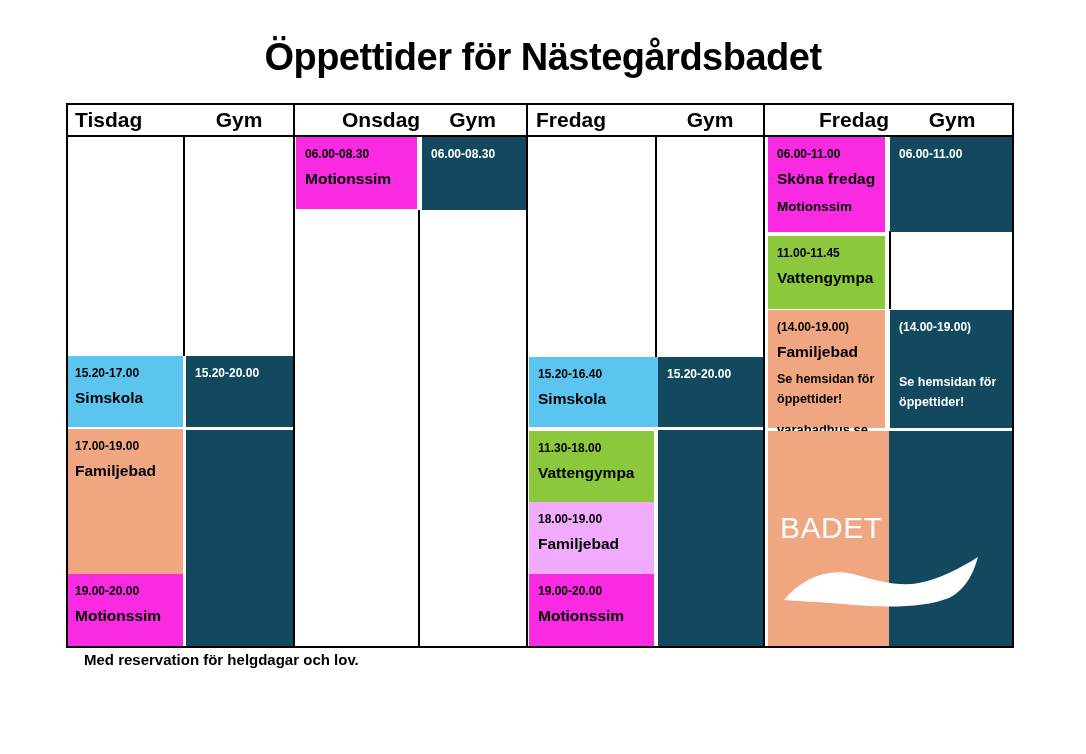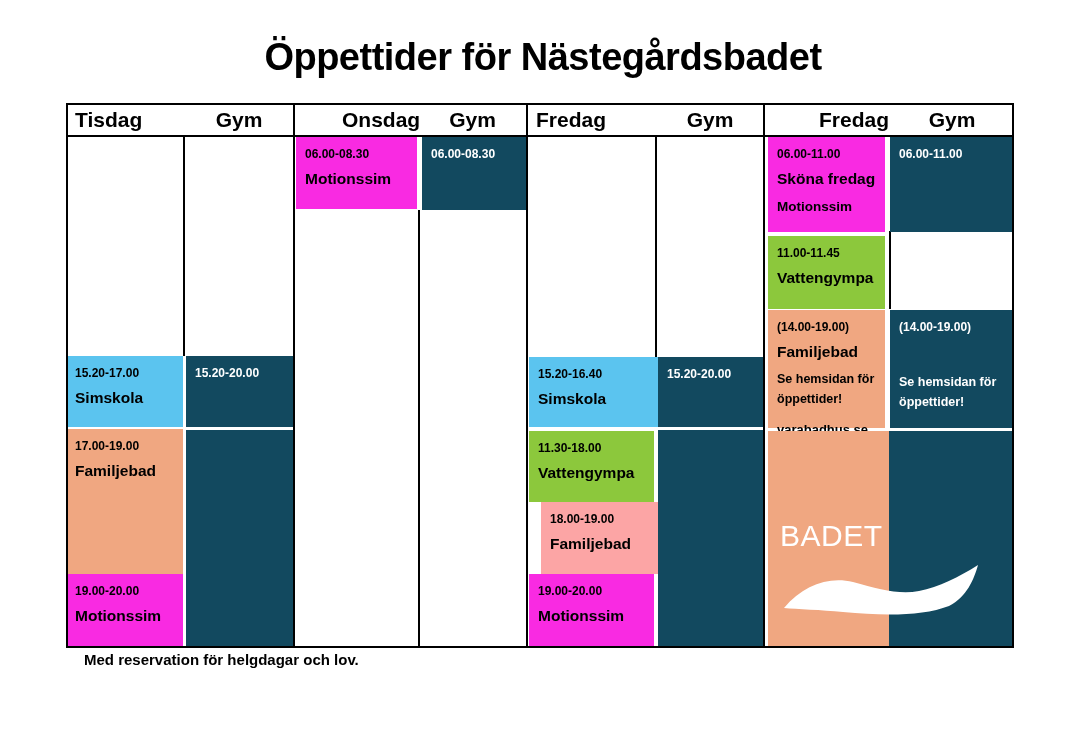--- a/index.html
+++ b/index.html
@@ -55,21 +55,21 @@
   .fri-b2{left:768px;top:236px;width:117px;height:73px;}
   .fri-b3{left:768px;top:310px;width:117px;height:118px;}
   .fri-b4{left:768px;top:431px;width:121px;height:215px;}
   .fri-g1{left:890px;top:137px;width:124px;height:95px;}
   .fri-g2{left:890px;top:310px;width:124px;height:118px;}
   .fri-g3{left:889px;top:431px;width:125px;height:215px;}
   
   .logo{position:absolute;left:780px;top:503px;width:222px;z-index:3;color:#fff;}
   .logo .l1,.logo .l2{display:block;font-size:30px;line-height:34px;font-weight:normal;
         letter-spacing:0.5px;}
-  .logo .l2{margin-top:16px;}
+  .logo .l2{margin-top:8px;}
   .logo svg{display:block;margin-top:10px;}
   
   .footnote{position:absolute;left:84px;top:651px;font-size:15px;font-weight:bold;}
 </style>
 </head>
 <body>
 
 <div id="board">
 
   <div class="title">Öppettider för Nästegårdsbadet</div>
@@ -119,21 +119,21 @@
   </div>
 
   <div class="blk thu-b1" style="background-color: rgb(91, 196, 239);">
     <span class="time">15.20-16.40</span>
     <span class="act">Simskola</span>
   </div>
   <div class="blk thu-b2" style="background-color: rgb(140, 200, 60);">
     <span class="time">11.30-18.00</span>
     <span class="act">Vattengympa</span>
   </div>
-  <div class="blk thu-b3" style="background-color: #fca5a5; margin-left: 12px;">
+  <div class="blk thu-b3" style="background-color: #f0abfc;">
     <span class="time">18.00-19.00</span>
     <span class="act">Familjebad</span>
   </div>
   <div class="blk thu-b4" style="background-color: rgb(249, 42, 226);">
     <span class="time">19.00-20.00</span>
     <span class="act">Motionssim</span>
   </div>
 
   <div class="blk thu-g1" style="background-color: rgb(18, 73, 95); color: rgb(255, 255, 255);">
     <span class="time">15.20-20.00</span>

